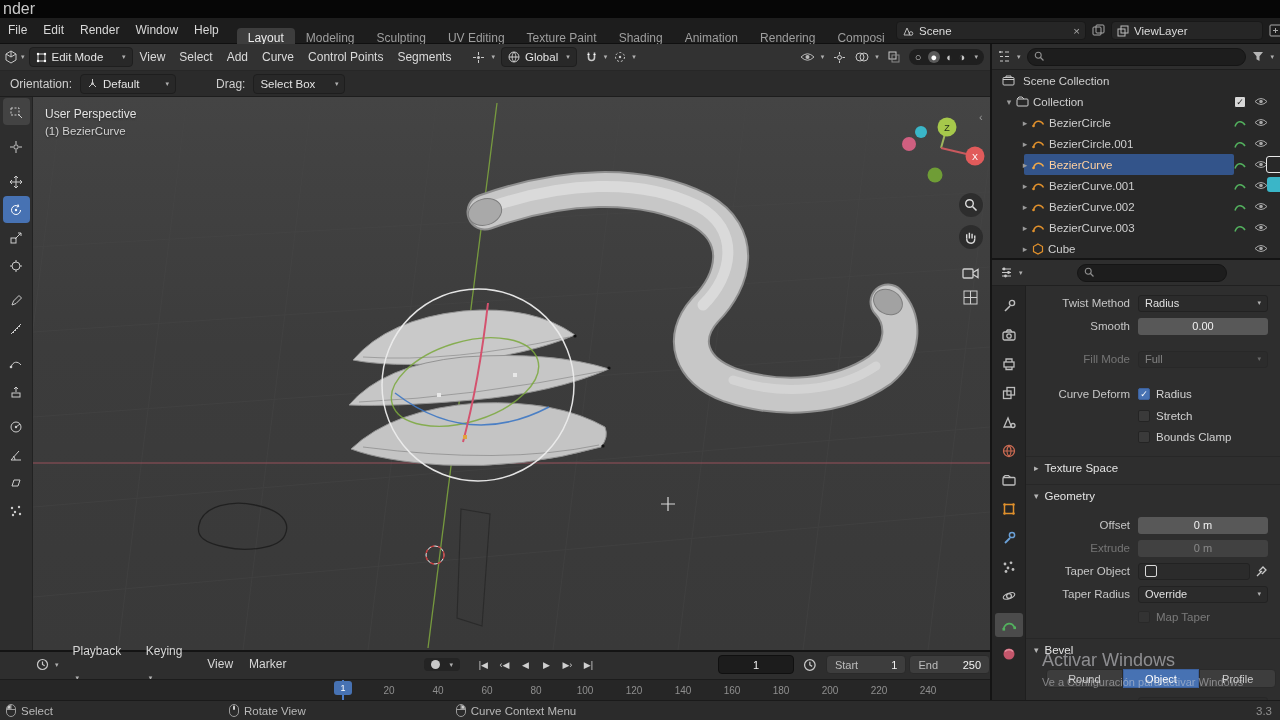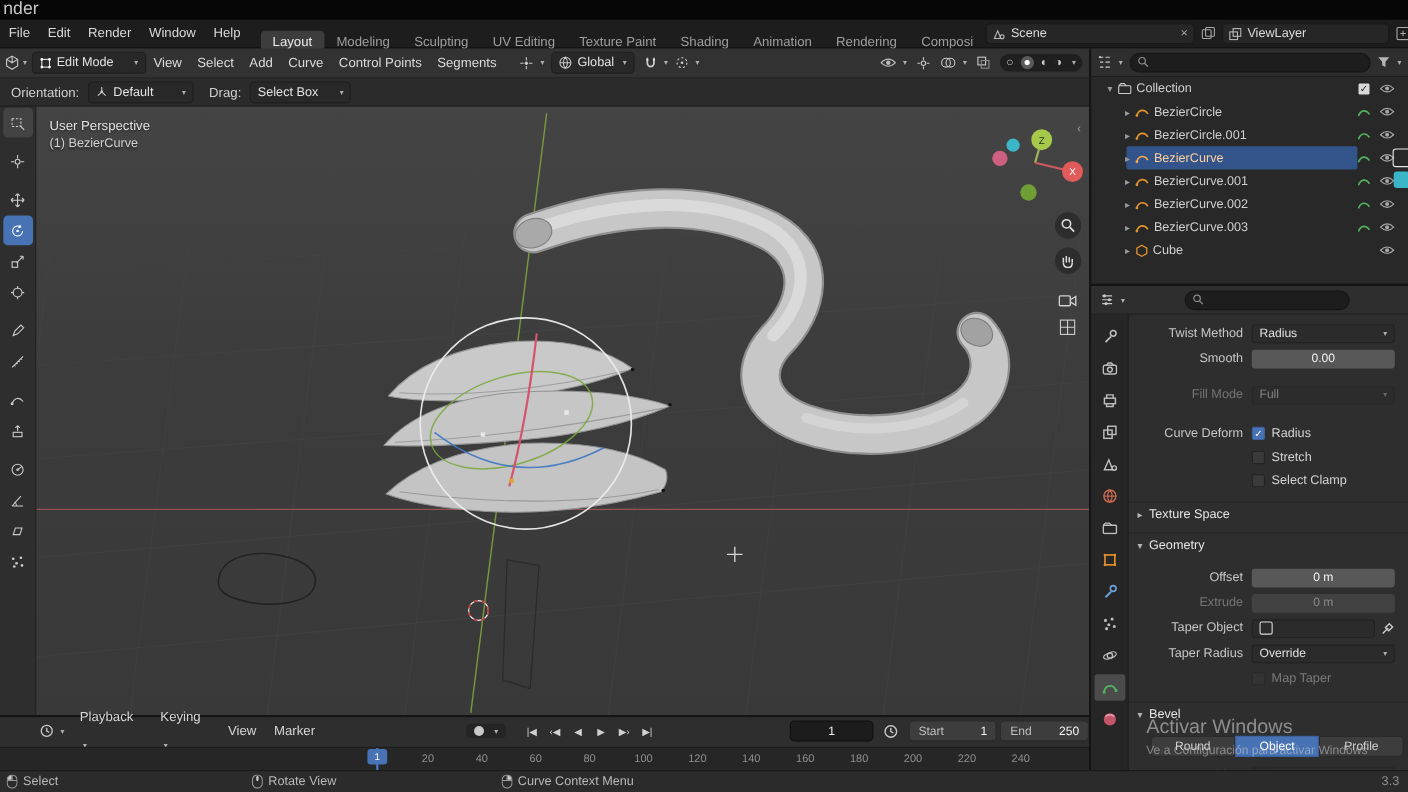--- a/index.html
+++ b/index.html
@@ -222,21 +222,21 @@
 <div id="tsettings" class="abs fx">
   <span style="margin-left:10px">Orientation:</span>
   <div class="dd" style="margin-left:8px;width:96px">
     <svg width="11" height="11" viewBox="0 0 11 11">
         <circle cx="5.5" cy="5.5" r="1.3" fill="#c9c9c9"></circle>
         <path d="M5.5 5.5V1M5.5 5.5L2 9M5.5 5.5L9 9" stroke="#c9c9c9"></path>
       </svg>
     <span>Default</span>
     <span class="chev" style="margin-left:auto">▾</span>
   </div>
-  <span style="margin-left:14px">Drag:</span>
+  <span style="margin-left:40px">Drag:</span>
   <div class="dd" style="margin-left:8px;width:92px">
     <span>Select Box</span>
     <span class="chev" style="margin-left:auto">▾</span>
   </div>
 </div>
 
 <div id="toolbar" class="abs">
   <div class="tool pressed">
       <svg width="14" height="14">
         <rect x="2" y="3" width="8" height="7" fill="none" stroke="#ccc" stroke-dasharray="2 1.5"></rect>
@@ -436,20 +436,28 @@
     </div>
     <div class="fx" style="gap:3px">
       <svg width="12" height="11" viewBox="0 0 12 11">
           <path d="M1 1h10L7.5 5.2V10L4.5 8.3V5.2z" fill="#b5b5b5"></path>
         </svg>
       <span class="chev">▾</span>
     </div>
   </div>
   <div>
     <div class="orow">
+      <svg width="13" height="11" viewBox="0 0 13 11">
+          <rect x="1" y="2.5" width="11" height="7.5" rx="1" fill="none" stroke="#c9c9c9"></rect>
+          <path d="M1 4.5h11M4 2.5V1h5v1.5" stroke="#c9c9c9" fill="none"></path>
+        </svg>
+      <span class="lbl"></span>
+      <span class="lbl">Scene Collection</span>
+    </div>
+    <div class="orow">
       <span class="arr">▾</span>
       <svg width="13" height="11" viewBox="0 0 13 11">
           <rect x="1" y="3" width="11" height="7" rx="1" fill="none" stroke="#cdcdcd"></rect>
           <path d="M1 3l2-2h3l2 2" fill="none" stroke="#cdcdcd"></path>
         </svg>
       <span class="lbl">Collection</span>
       <span class="oright">
         <span class="cb" style="background:#d8d8d8;color:#222;font-size:9px;display:flex;align-items:center;justify-content:center">✓</span>
         <svg class="eyeic" width="14" height="9" viewBox="0 0 14 9">
             <path d="M1 4.5Q7-1.5 13 4.5 7 10.5 1 4.5z" fill="none" stroke="#b5b5b5"></path>
@@ -710,21 +718,21 @@
       <span class="cblbl">Radius</span>
     </div>
     <div class="prow" style="top:119px">
       <span class="plabel"></span>
       <span class="cb"></span>
       <span class="cblbl">Stretch</span>
     </div>
     <div class="prow" style="top:140px">
       <span class="plabel"></span>
       <span class="cb"></span>
-      <span class="cblbl">Select Clamp</span>
+      <span class="cblbl">Bounds Clamp</span>
     </div>
     <div class="prow sechead" style="top:170px;border-top:1px solid #272727">
       <span class="arr" style="margin-left:8px">▸</span>
       <span>Texture Space</span>
     </div>
     <div class="prow sechead" style="top:198px;border-top:1px solid #272727">
       <span class="arr" style="margin-left:8px">▾</span>
       <span>Geometry</span>
     </div>
     <div class="prow" style="top:228px">

